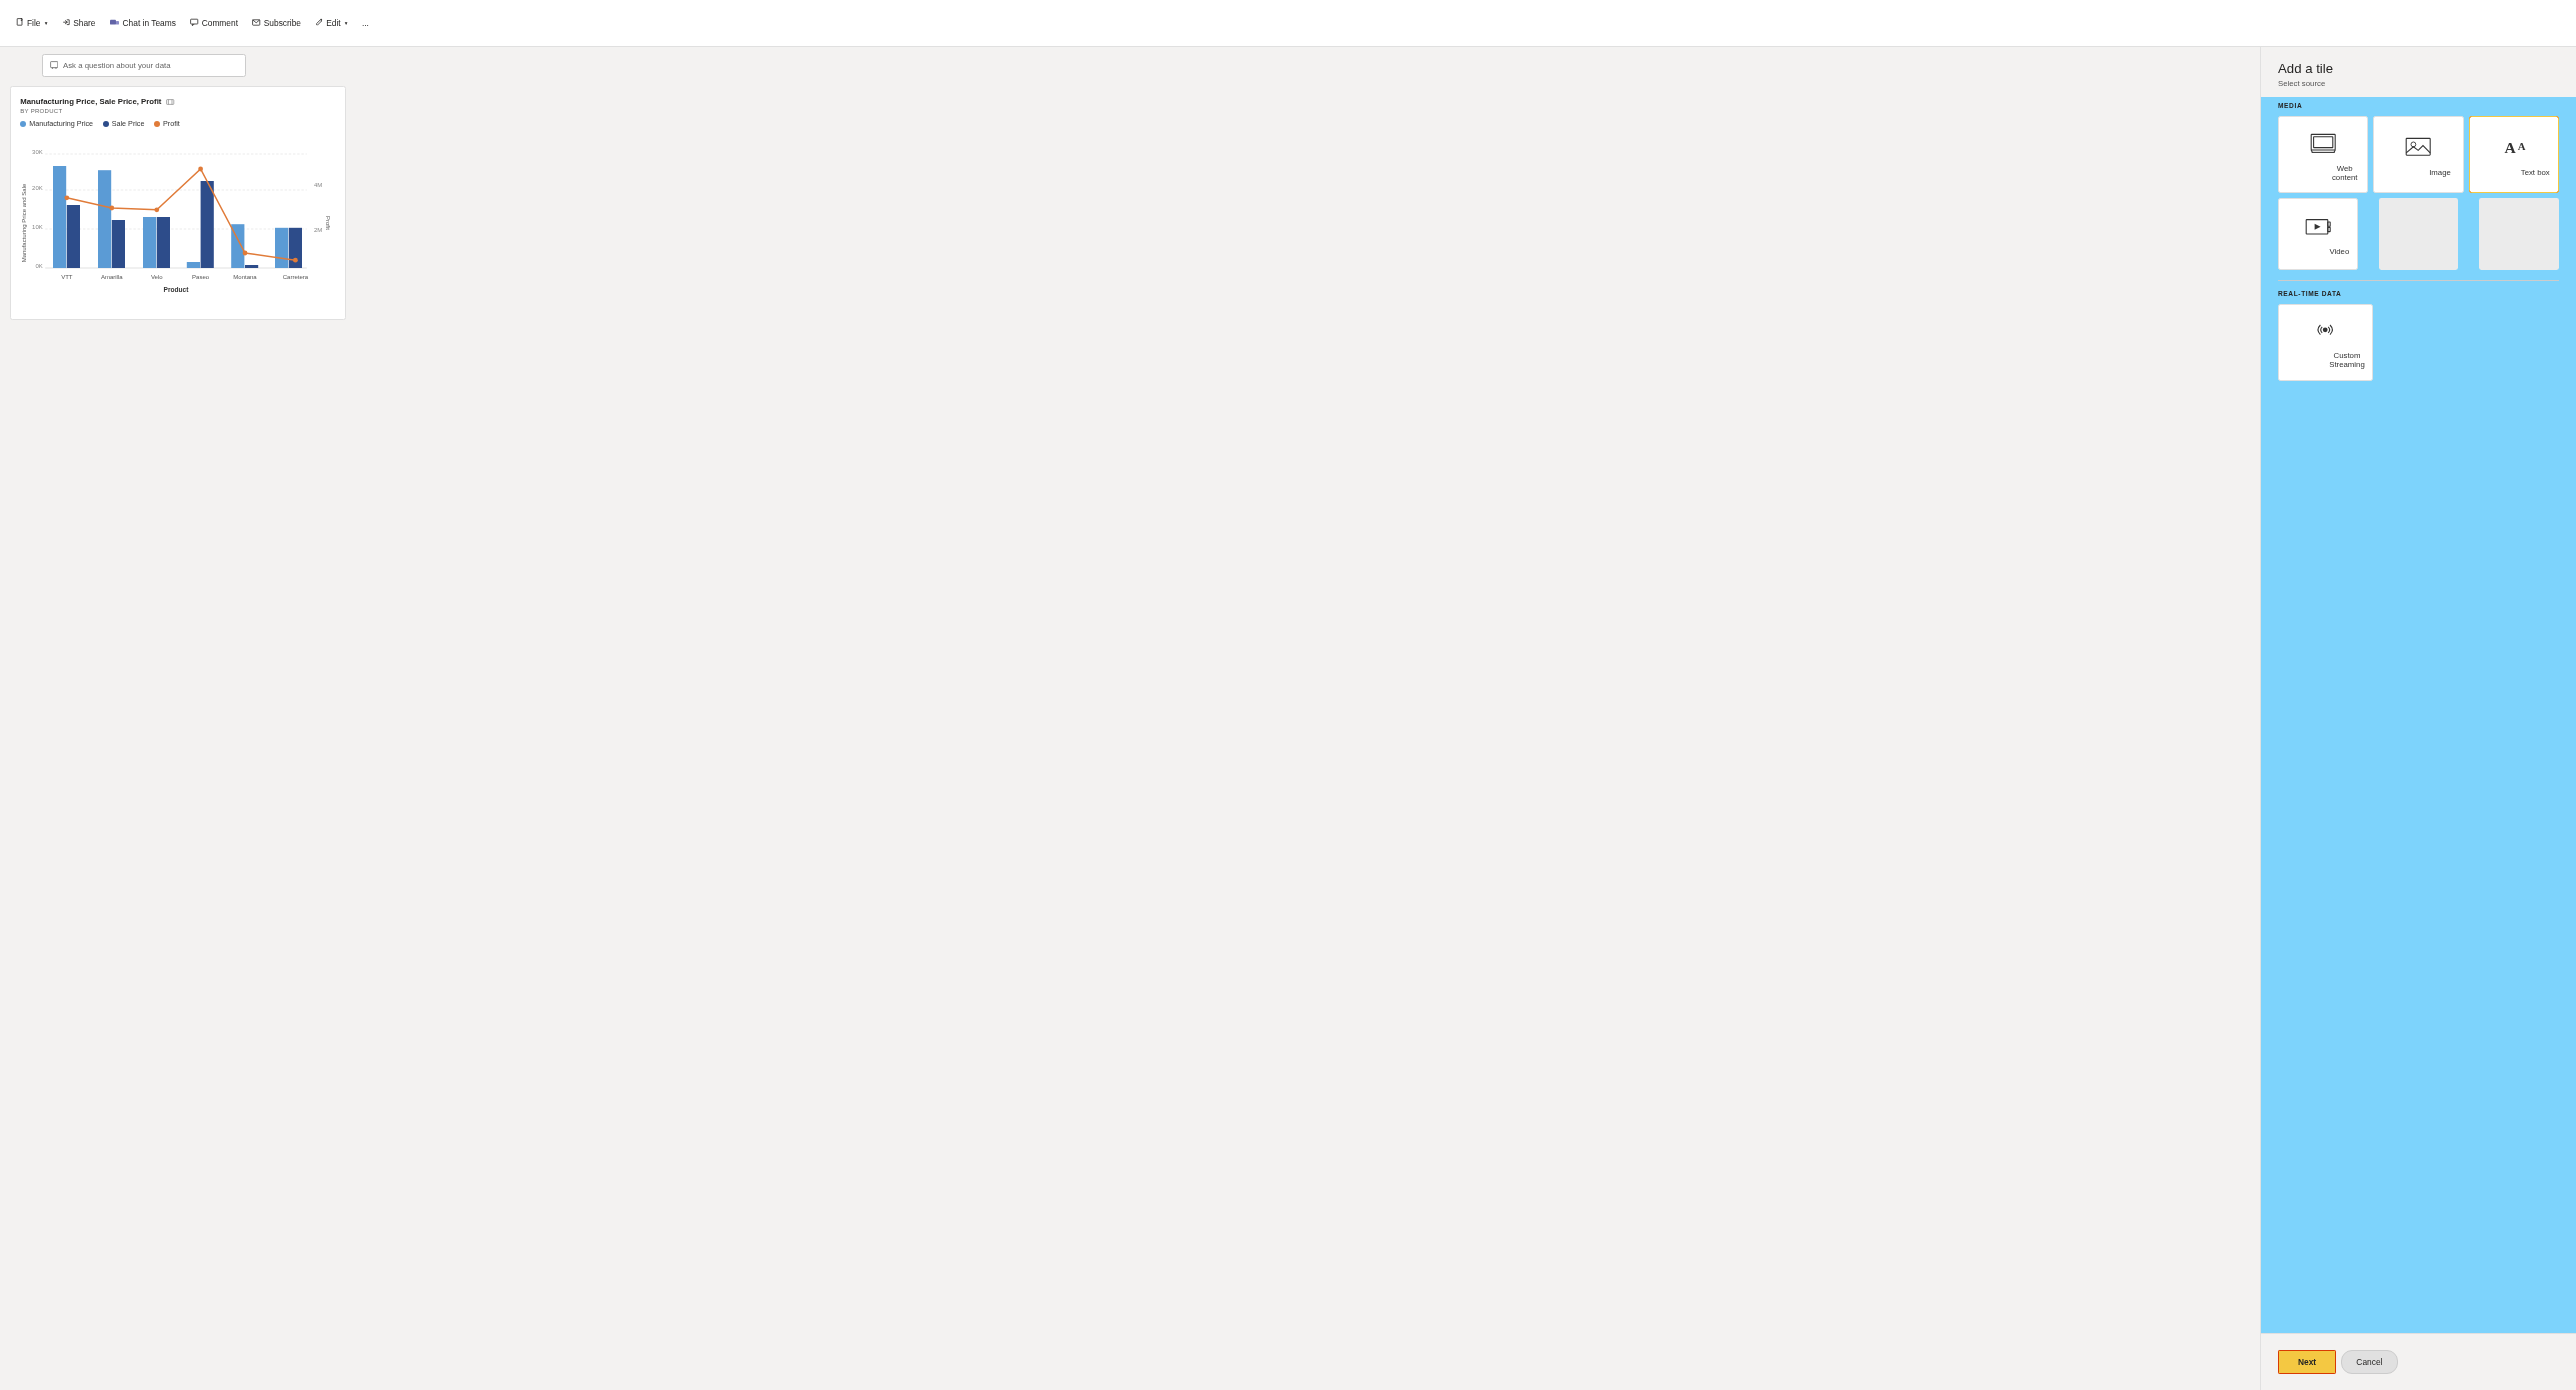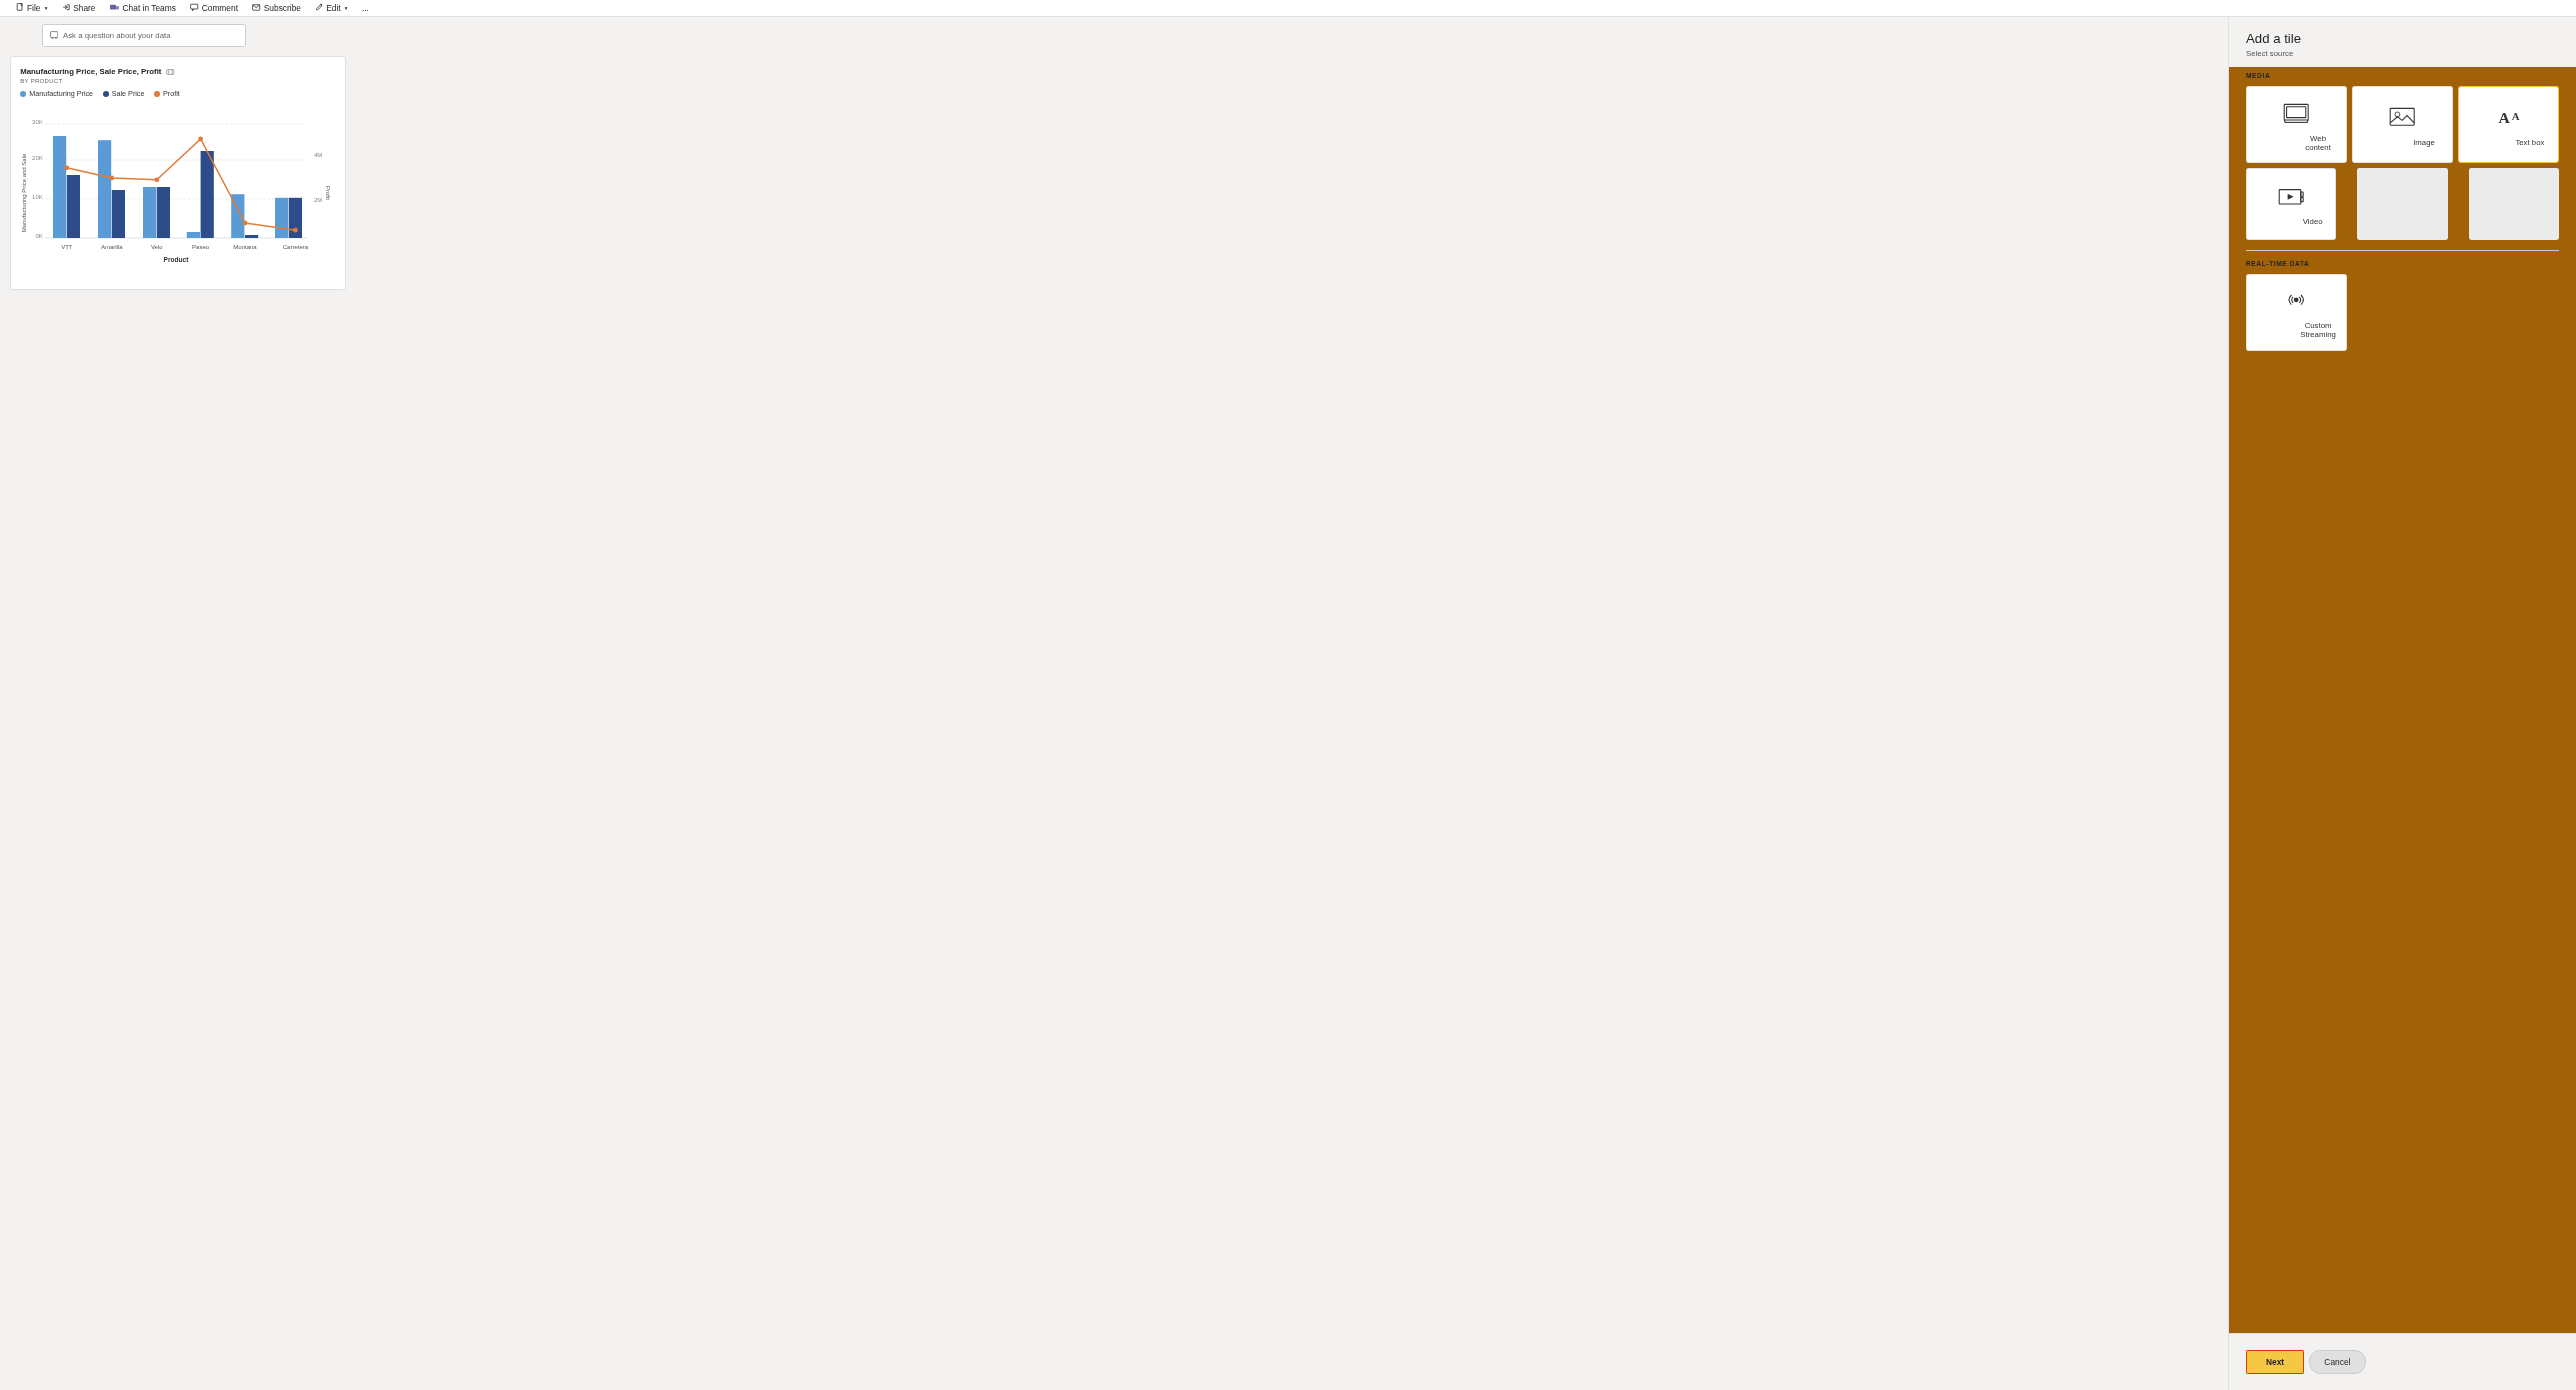--- a/index.html
+++ b/index.html
@@ -12,21 +12,21 @@
       overflow: hidden;
     }
 
     
     .toolbar {
       display: flex;
       align-items: center;
       background: #fff;
       border-bottom: 0.6px solid #e0e0e0;
       padding: 0 9.6px;
-      height: 17px;
+      height: 47px;
       gap: 2.4px;
       flex-shrink: 0;
     }
     .toolbar-item {
       display: flex;
       align-items: center;
       gap: 3px;
       padding: 3.6px 6px;
       border-radius: 2.4px;
       cursor: pointer;
@@ -109,22 +109,22 @@
     }
 
     
     .chart-container {
       position: relative;
       width: 100%;
     }
 
     
     .side-panel {
-      width: 348px;
-      background: #a16207;
+      width: 316px;
+      background: #7dd3fc;
       border-left: 0.6px solid #e0e0e0;
       display: flex;
       flex-direction: column;
       flex-shrink: 0;
     }
 
     .side-panel-header {
       padding: 14.4px 17px 9.6px;
       background: #f3f2f1;
     }

